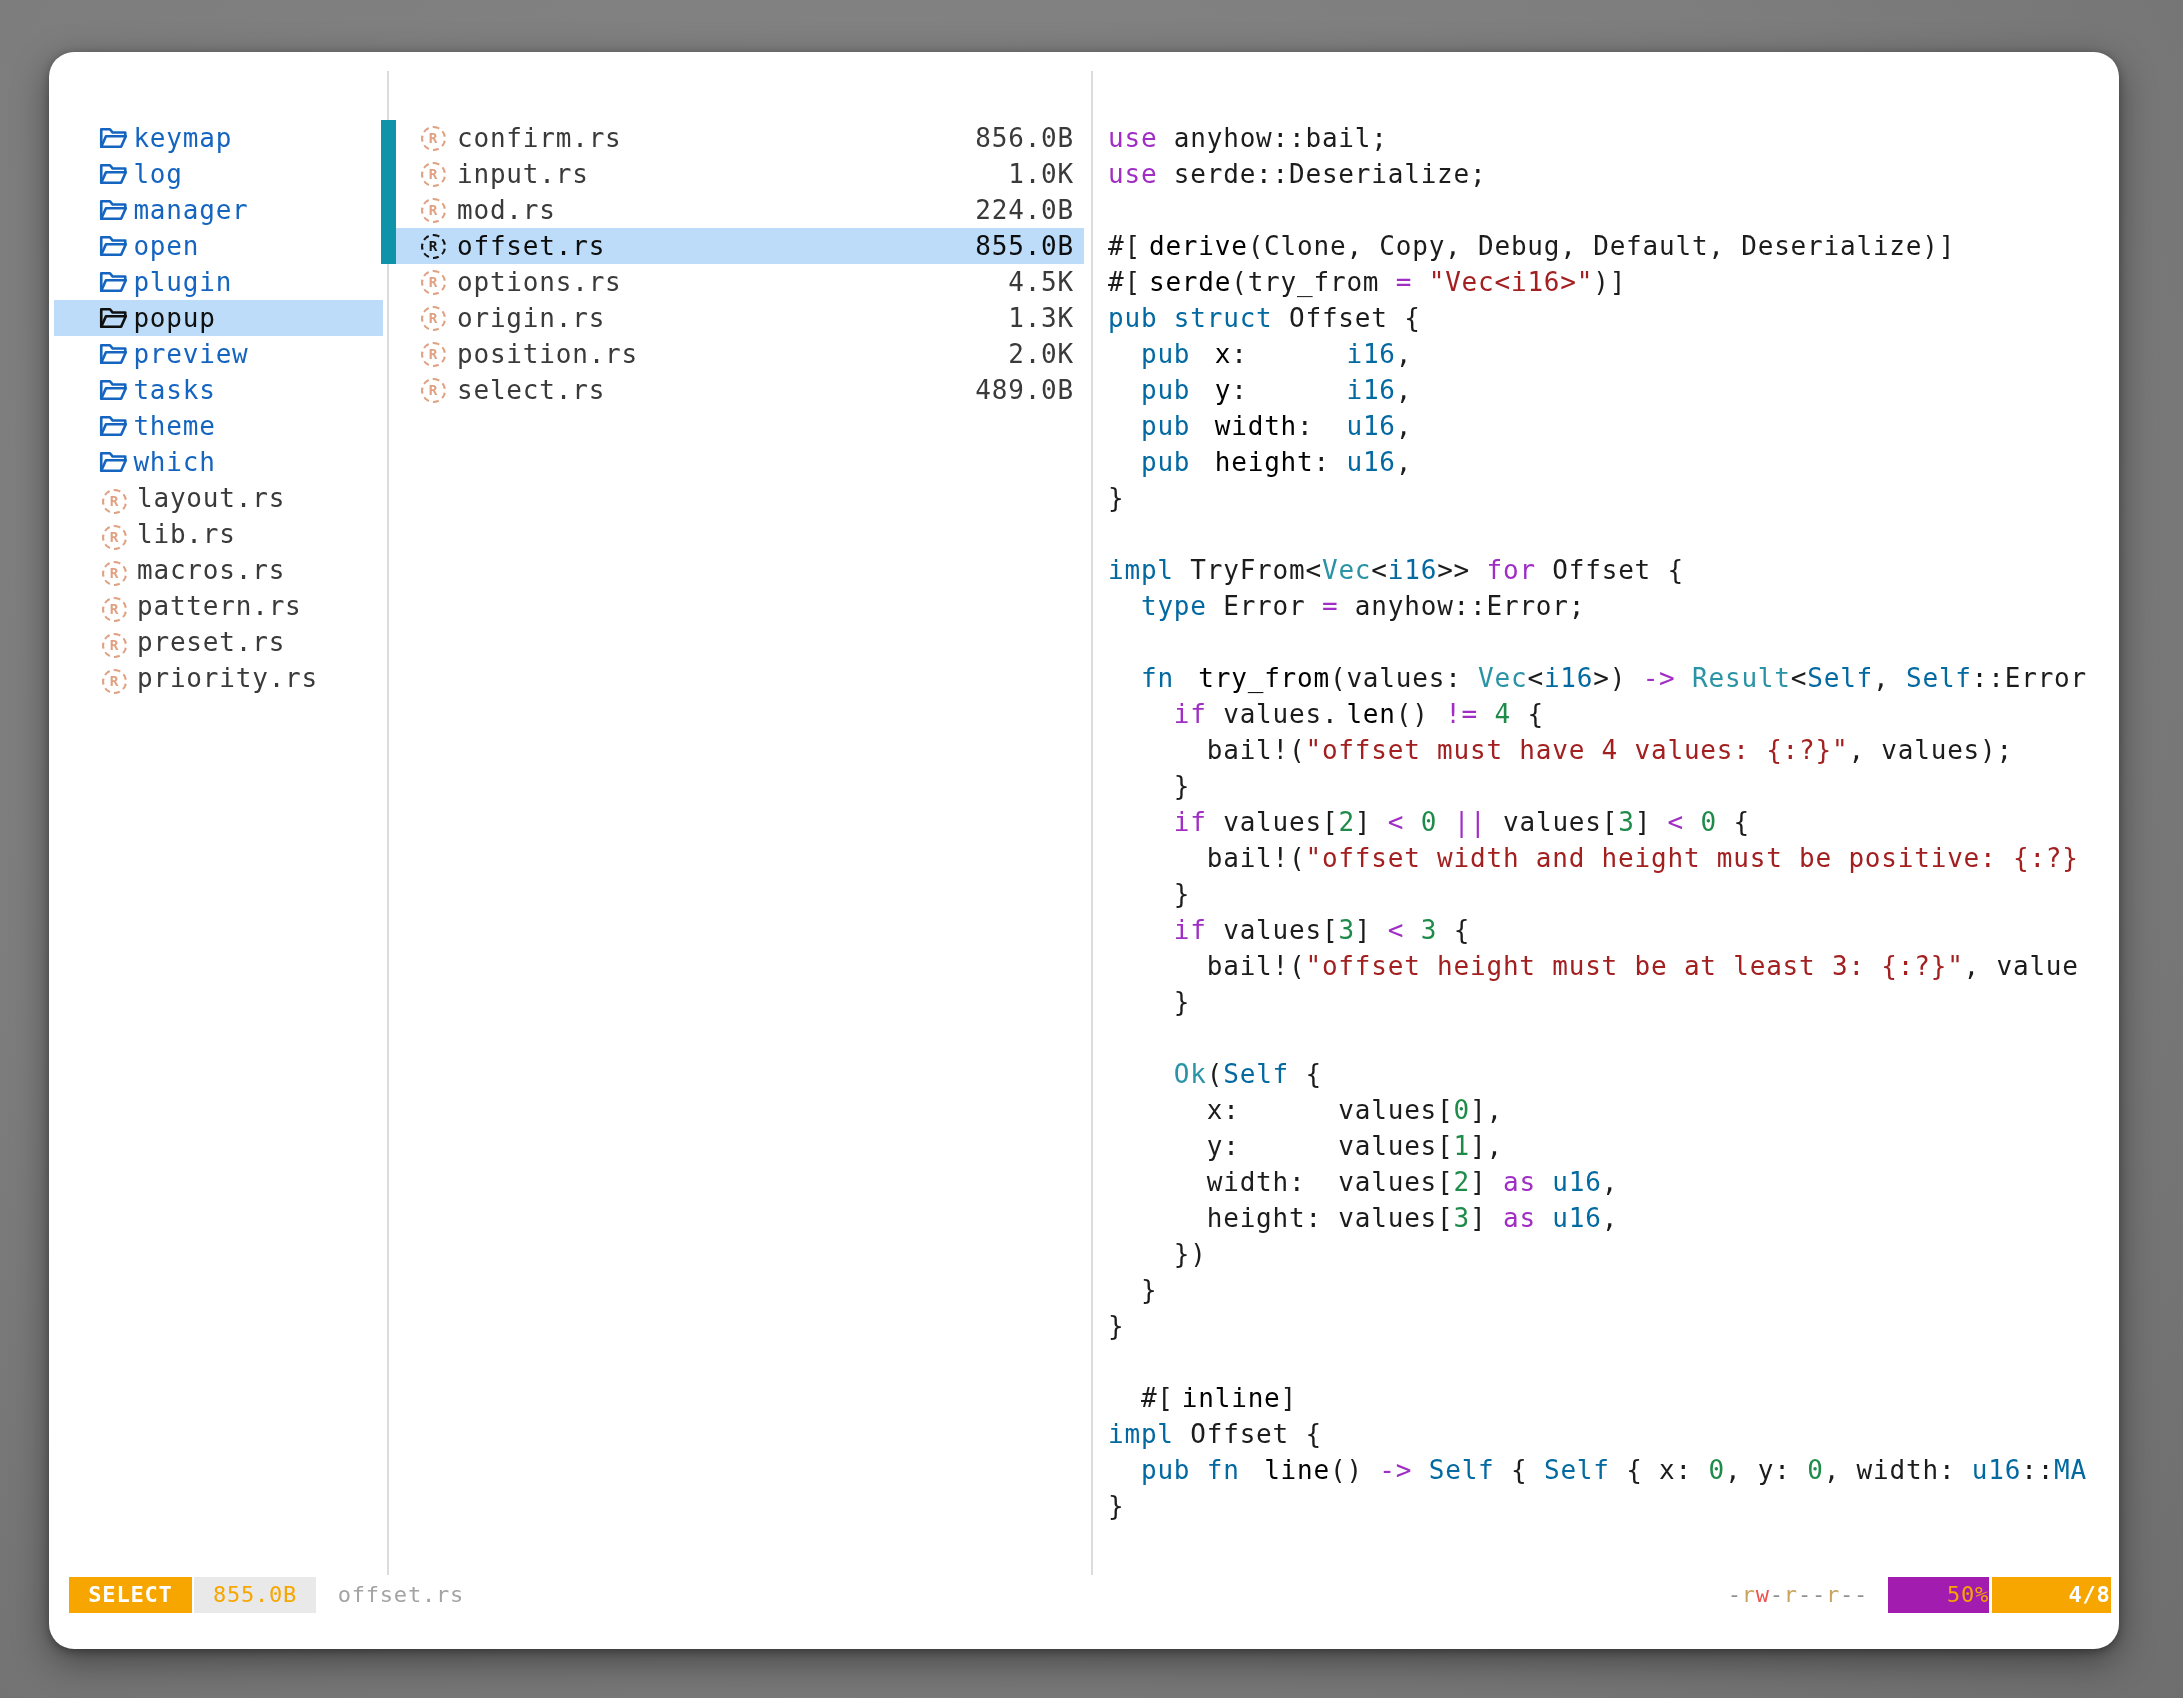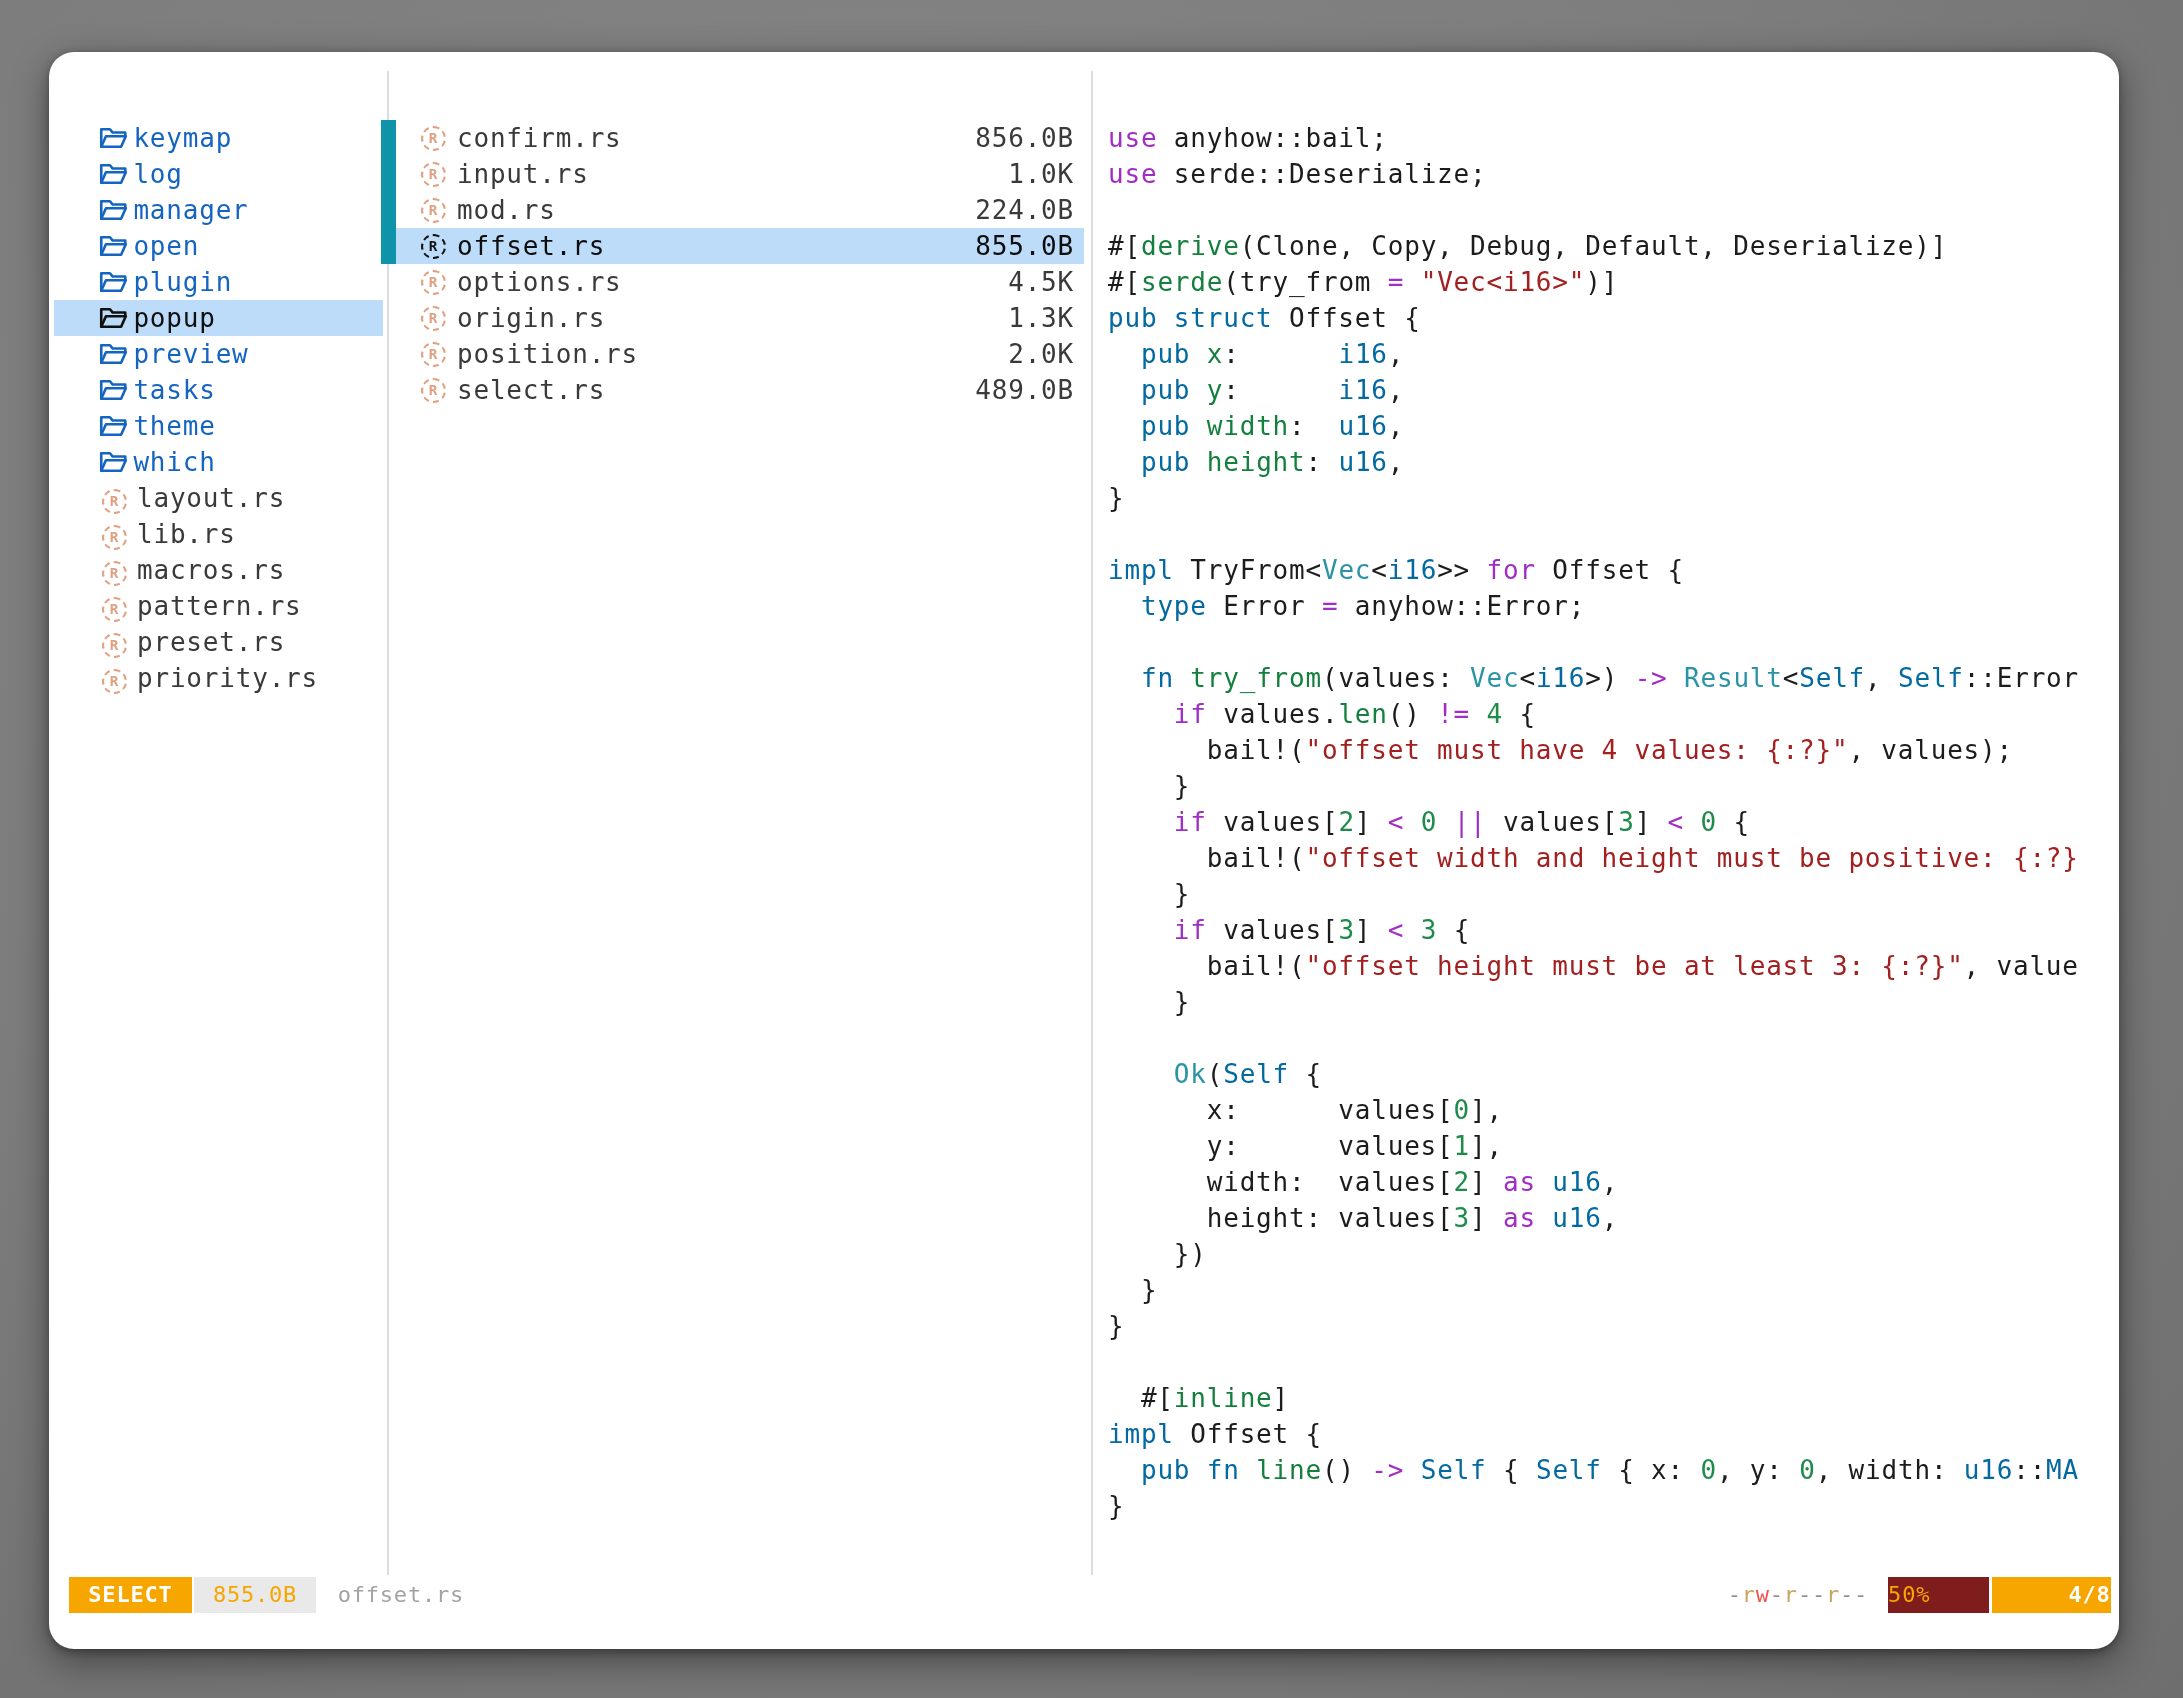--- a/index.html
+++ b/index.html
@@ -46,36 +46,36 @@
   .filelist .ricon{margin-left:25px;margin-right:11px;}
   .filelist .fname{flex:1;}
   .filelist .fsize{margin-right:10px;}
 
   
   .code{position:absolute;left:1059px;top:68px;right:13.4px;}
   .code .ln{height:36px;line-height:36px;font-size:26px;letter-spacing:0.8px;white-space:pre;color:#1c1c1c;}
   .kw{color:#a12ec4;}   
   .kb{color:#0369a1;}   
   .ty{color:#2a93a5;}   
-  .fnm{color:#15803d;}  
+  .fnm{color:#000000;margin-left:8px;}  
   .num{color:#1f8b4a;}
   .str{color:#a32020;}
   .pl{color:#1c1c1c;}
 
   
   .status{position:absolute;left:0;right:0;top:1525px;height:36px;font-size:22px;letter-spacing:0.8px;}
   .status .grp-left{position:absolute;left:20px;top:0;display:flex;align-items:center;height:36px;}
   .status .grp-right{position:absolute;right:8.4px;top:0;display:flex;align-items:center;height:36px;}
   .chip{height:36px;line-height:36px;white-space:pre;}
   .badge-mode{background:#f7a600;color:#fff;font-weight:bold;padding:0 19.3px;}
   .chip-size{background:#e9e9e9;color:#f7a600;padding:0 18.5px;margin-left:2.5px;}
   .status-filename{color:#a3a3a3;margin-left:22px;}
   .perms{margin-right:20px;white-space:pre;}
   .pd{color:#8f8f8f;}.pr{color:#c9a45f;}.pw{color:#ef5350;}
-  .chip-pct{background:#7f1d1d;color:#f7a600;min-width:101px;text-align:left;margin-right:2.5px;}
+  .chip-pct{background:#a21caf;color:#f7a600;min-width:101px;text-align:right;margin-right:2.5px;}
   .badge-pos{background:#f7a600;color:#fff;font-weight:bold;min-width:119px;text-align:right;}
 </style>
 </head>
 <body>
 
 <div class="card">
 
   <div class="vline v1"></div>
   <div class="vline v2"></div>
 

